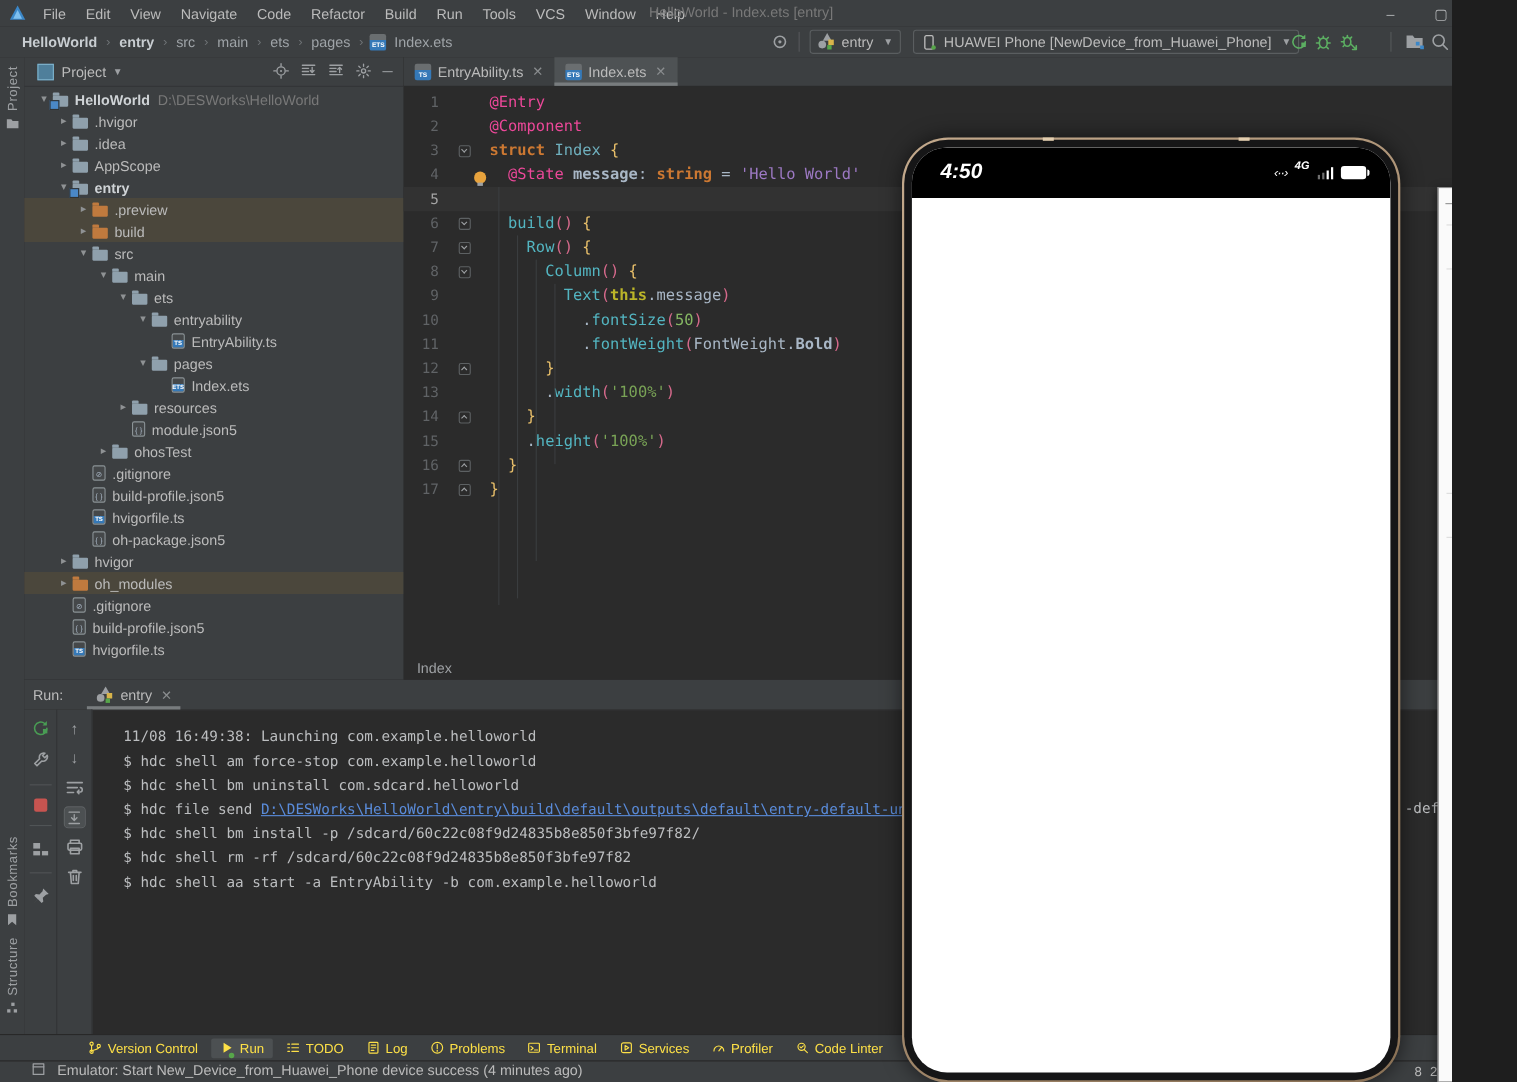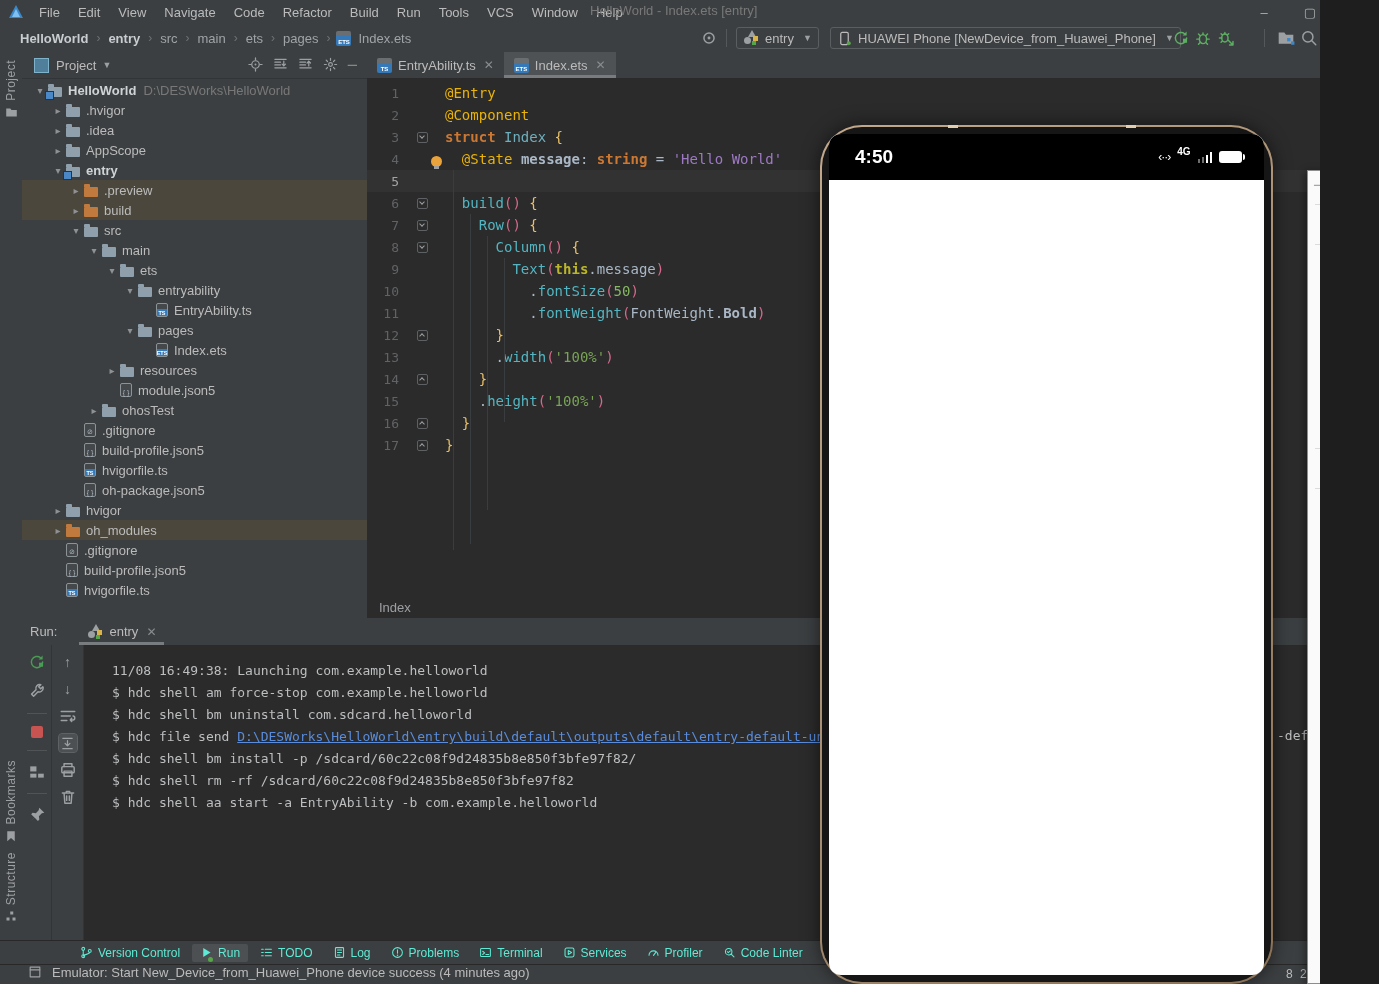--- a/index.html
+++ b/index.html
@@ -76,21 +76,21 @@
   #code-area{position:absolute;left:0;top:28px;width:988px;height:514px;font-family:"DejaVu Sans Mono",monospace;font-size:14px;}
   .cline{position:absolute;left:0;height:22px;width:988px;display:flex;align-items:center;}
   .cline.current{background:#323232;}
   .lnum{position:absolute;left:0;width:32px;text-align:right;color:#606366;font-size:13px;}
   .cline.current .lnum{color:#a4a4a4;}
   .foldmark{position:absolute;left:50px;width:9px;height:9px;border:1px solid #5d6163;border-radius:2px;}
   .foldmark::after{content:"";position:absolute;left:2px;width:3px;height:3px;border-right:1px solid #9da0a3;border-bottom:1px solid #9da0a3;}
   .foldmark.open::after{top:1px;transform:rotate(45deg);}
   .foldmark.close::after{top:3px;transform:rotate(-135deg);}
   .ctext{position:absolute;left:78px;white-space:pre;}
-  .tk-d{color:#eab308}.tk-k{color:#cc7832;font-weight:bold}.tk-t{color:#53b5c1}.tk-ty{color:#6fafbd}
+  .tk-d{color:#ec4899}.tk-k{color:#cc7832;font-weight:bold}.tk-t{color:#53b5c1}.tk-ty{color:#6fafbd}
   .tk-b{color:#e8bf6a}.tk-p{color:#d5698b}.tk-w{color:#a9b7c6}.tk-m{color:#a9b7c6;font-weight:bold}
   .tk-th{color:#bbb529;font-weight:bold}.tk-s{color:#79a356}.tk-sp{color:#9d79c4}.tk-n{color:#85b763}
   .guide{position:absolute;width:1px;background:#3a3d3f;}
   #bulb{position:absolute;left:64px;top:76px;width:11px;height:11px;background:#e8a33d;border-radius:50%;}
   #bulb::after{content:"";position:absolute;left:3px;top:10px;width:5px;height:3px;background:#9da0a3;}
   #editor-breadcrumb{position:absolute;left:12px;bottom:3px;color:#9da0a3;font-size:13px;}
 
   
   #run-panel{left:22px;top:618px;width:1357px;height:322px;background:#2b2b2b;}
   #run-header{height:27px;background:#3c3f41;display:flex;align-items:center;border-bottom:1px solid #2a2a2a;}
@@ -114,39 +114,39 @@
   #stop-square2{width:12px;height:12px;background:#c75450;border-radius:2px;}
   #console{position:absolute;left:62px;top:27px;width:1295px;height:295px;font-family:"DejaVu Sans Mono",monospace;
            font-size:13px;color:#bcbec0;padding:18px 0 0 28px;box-sizing:border-box;}
   .conline{height:22px;white-space:pre;}
   .conlink{color:#5a8cdb;text-decoration:underline;}
   .confrag{position:absolute;font-family:"DejaVu Sans Mono",monospace;font-size:13px;color:#bcbec0;}
 
   
   #bottom-bar{left:0;top:940px;width:1379px;height:24px;background:#3c3f41;border-top:1px solid #282828;
               display:flex;align-items:center;gap:4px;padding-left:72px;box-sizing:border-box;}
-  .bitem{display:flex;align-items:center;gap:5px;padding:2px 8px;color:#5eead4;font-size:12px;border-radius:2px;position:relative;}
+  .bitem{display:flex;align-items:center;gap:5px;padding:2px 8px;color:#fde047;font-size:12px;border-radius:2px;position:relative;}
   .bitem.active{background:#4c5052;}
   .bitem .dot{position:absolute;left:16px;top:13px;width:5px;height:5px;border-radius:50%;background:#57a64a;}
   #status-bar{left:0;top:964px;width:1379px;height:20px;background:#3c3f41;border-top:1px solid #282828;
               display:flex;align-items:flex-start;color:#bbbbbb;}
   #status-icon{margin:0 10px 0 28px;color:#9da0a3;}
   .statfrag{position:absolute;top:967px;font-size:12px;color:#bbbbbb;}
   #status-lock{position:absolute;left:1363px;top:966px;color:#9da0a3;}
 
   
   #right-strip{left:1355px;top:52px;width:24px;height:568px;background:#3c3f41;border-left:1px solid #2a2a2a;}
   #bell-dot{position:absolute;left:12px;top:2px;width:5px;height:5px;border-radius:50%;background:#3b87c8;}
 
   
   #phone{left:820px;top:125px;width:453px;height:859px;z-index:20;border-radius:42px;
          background:linear-gradient(135deg,#c3a98c,#8a7155);padding:2px;box-sizing:border-box;
          box-shadow:0 0 18px rgba(0,0,0,.55);}
   #phone-bezel{width:100%;height:100%;background:#161617;border-radius:40px;padding:7px;box-sizing:border-box;}
-  #phone-screen{width:100%;height:100%;background:#ffffff;border-radius:12px;overflow:hidden;position:relative;}
+  #phone-screen{width:100%;height:100%;background:#ffffff;border-radius:32px;overflow:hidden;position:relative;font-style:italic;}
   #phone-statusbar{height:46px;background:#000;display:flex;align-items:center;color:#fff;}
   #phone-time{margin-left:26px;font-size:19px;font-weight:bold;}
   #phone-status-right{position:absolute;right:22px;top:0;height:46px;display:flex;align-items:center;gap:7px;}
   #data-arrows-icon{font-size:12px;color:#fff;letter-spacing:-1px;}
   #network-label{font-size:10px;font-weight:bold;align-self:flex-start;margin-top:12px;}
   #signal-bars{display:flex;align-items:flex-end;gap:1.5px;height:11px;}
   #signal-bars i{display:block;width:2.5px;background:#fff;}
   #signal-bars i.dim{background:#6e6e6e;}
   #battery-icon{width:23px;height:12px;background:#fff;border-radius:3px;position:relative;}
   #battery-icon::after{content:"";position:absolute;right:-3px;top:3px;width:2px;height:6px;background:#fff;border-radius:0 2px 2px 0;}

